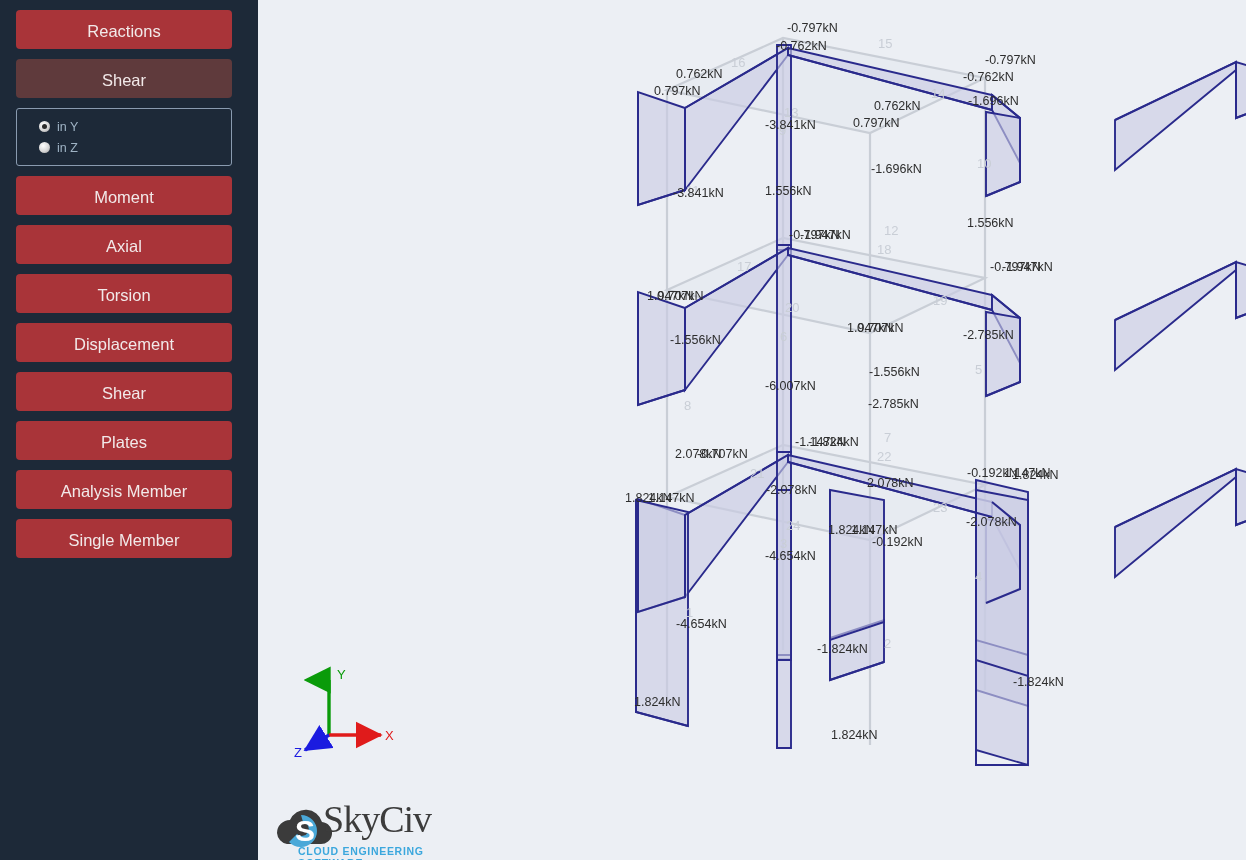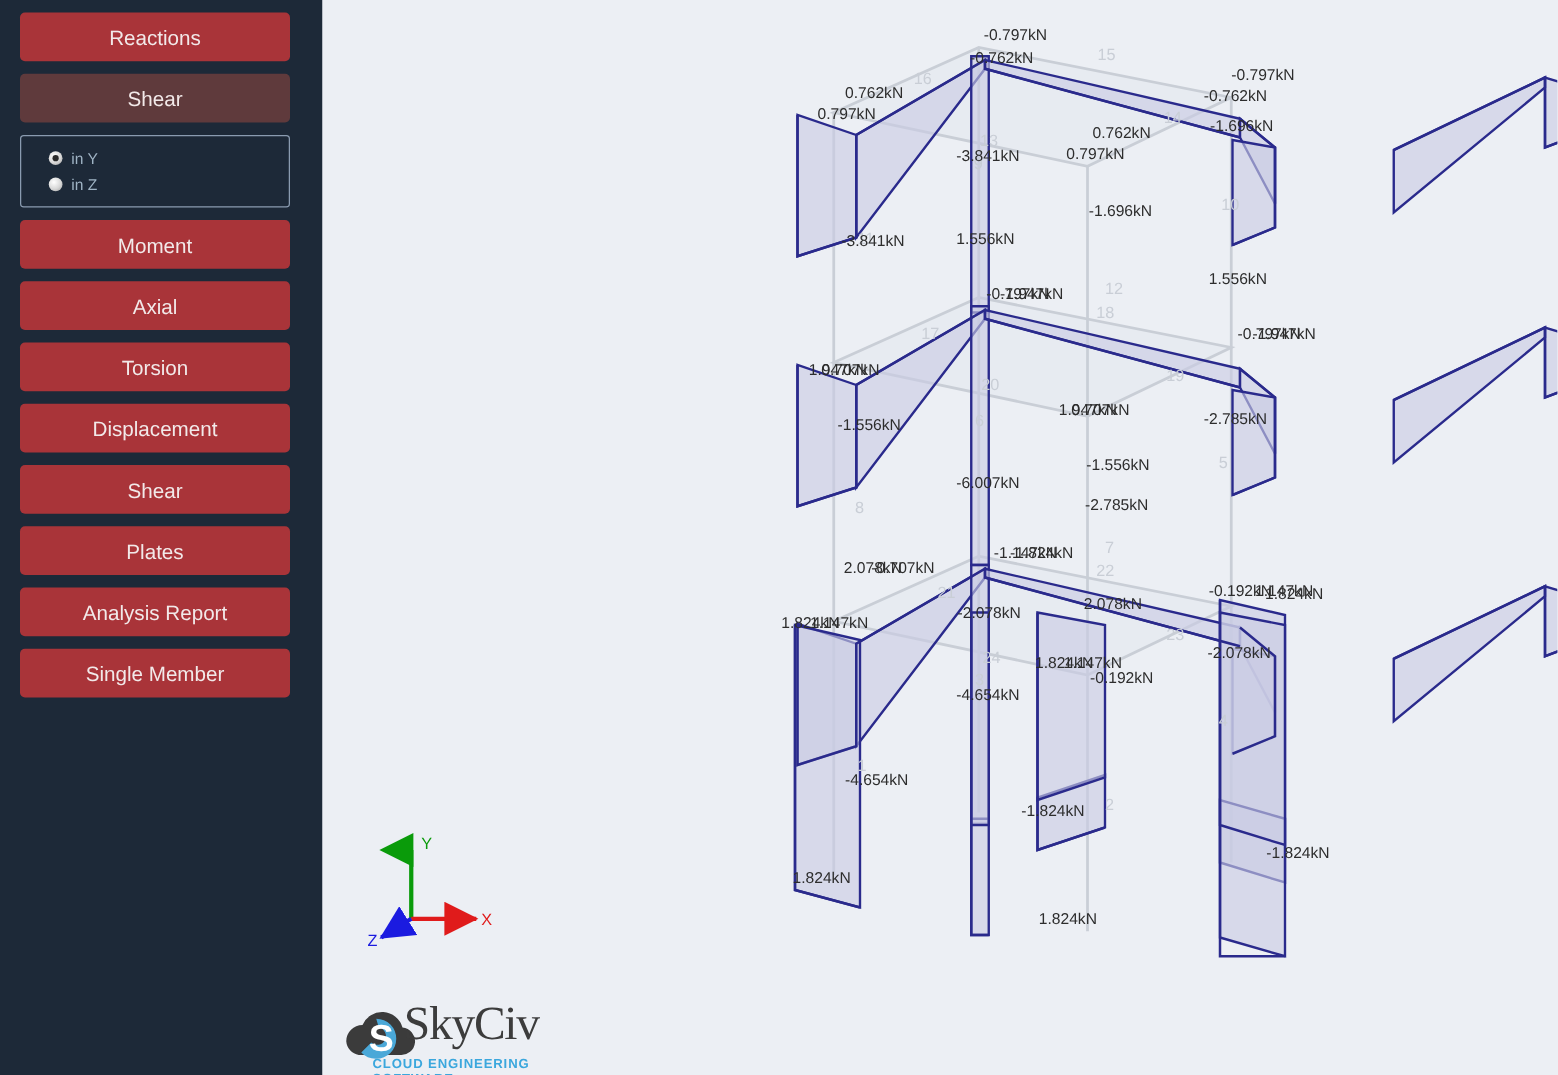--- a/index.html
+++ b/index.html
@@ -163,21 +163,21 @@
         <span class="radio-label">in Z</span>
       </div>
     </div>
 
     <button class="nav-btn">Moment</button>
     <button class="nav-btn">Axial</button>
     <button class="nav-btn">Torsion</button>
     <button class="nav-btn">Displacement</button>
     <button class="nav-btn">Shear</button>
     <button class="nav-btn">Plates</button>
-    <button class="nav-btn">Analysis Report</button>
+    <button class="nav-btn">Analysis Member</button>
     <button class="nav-btn">Single Member</button>
   </div>
 
   <div id="canvas">
 
     <svg id="model-svg" width="988" height="860" viewBox="0 0 988 860">
 
       <g stroke="#c9ced6" stroke-width="2.2" fill="none">
 
         <path d="M409,90 L525,38 L727,78 L612,133 Z" fill="#e4e7ee" fill-opacity="0.55"></path>

